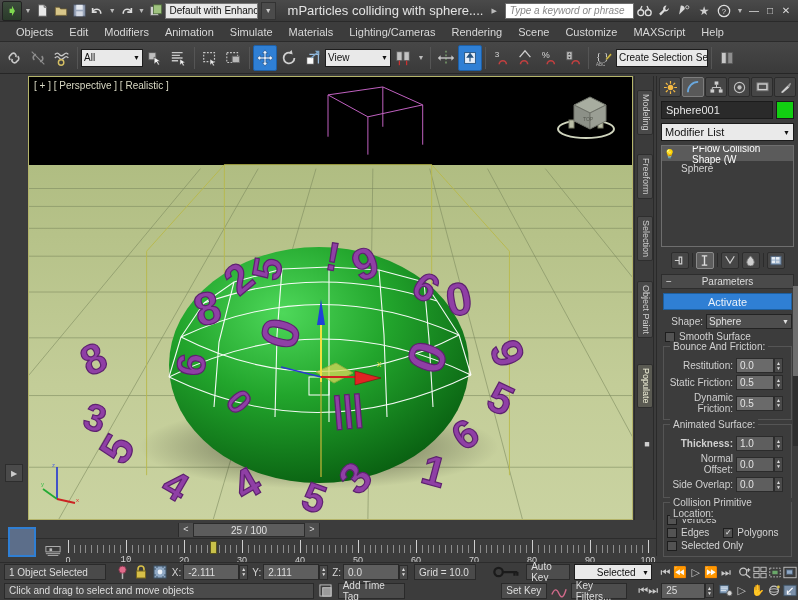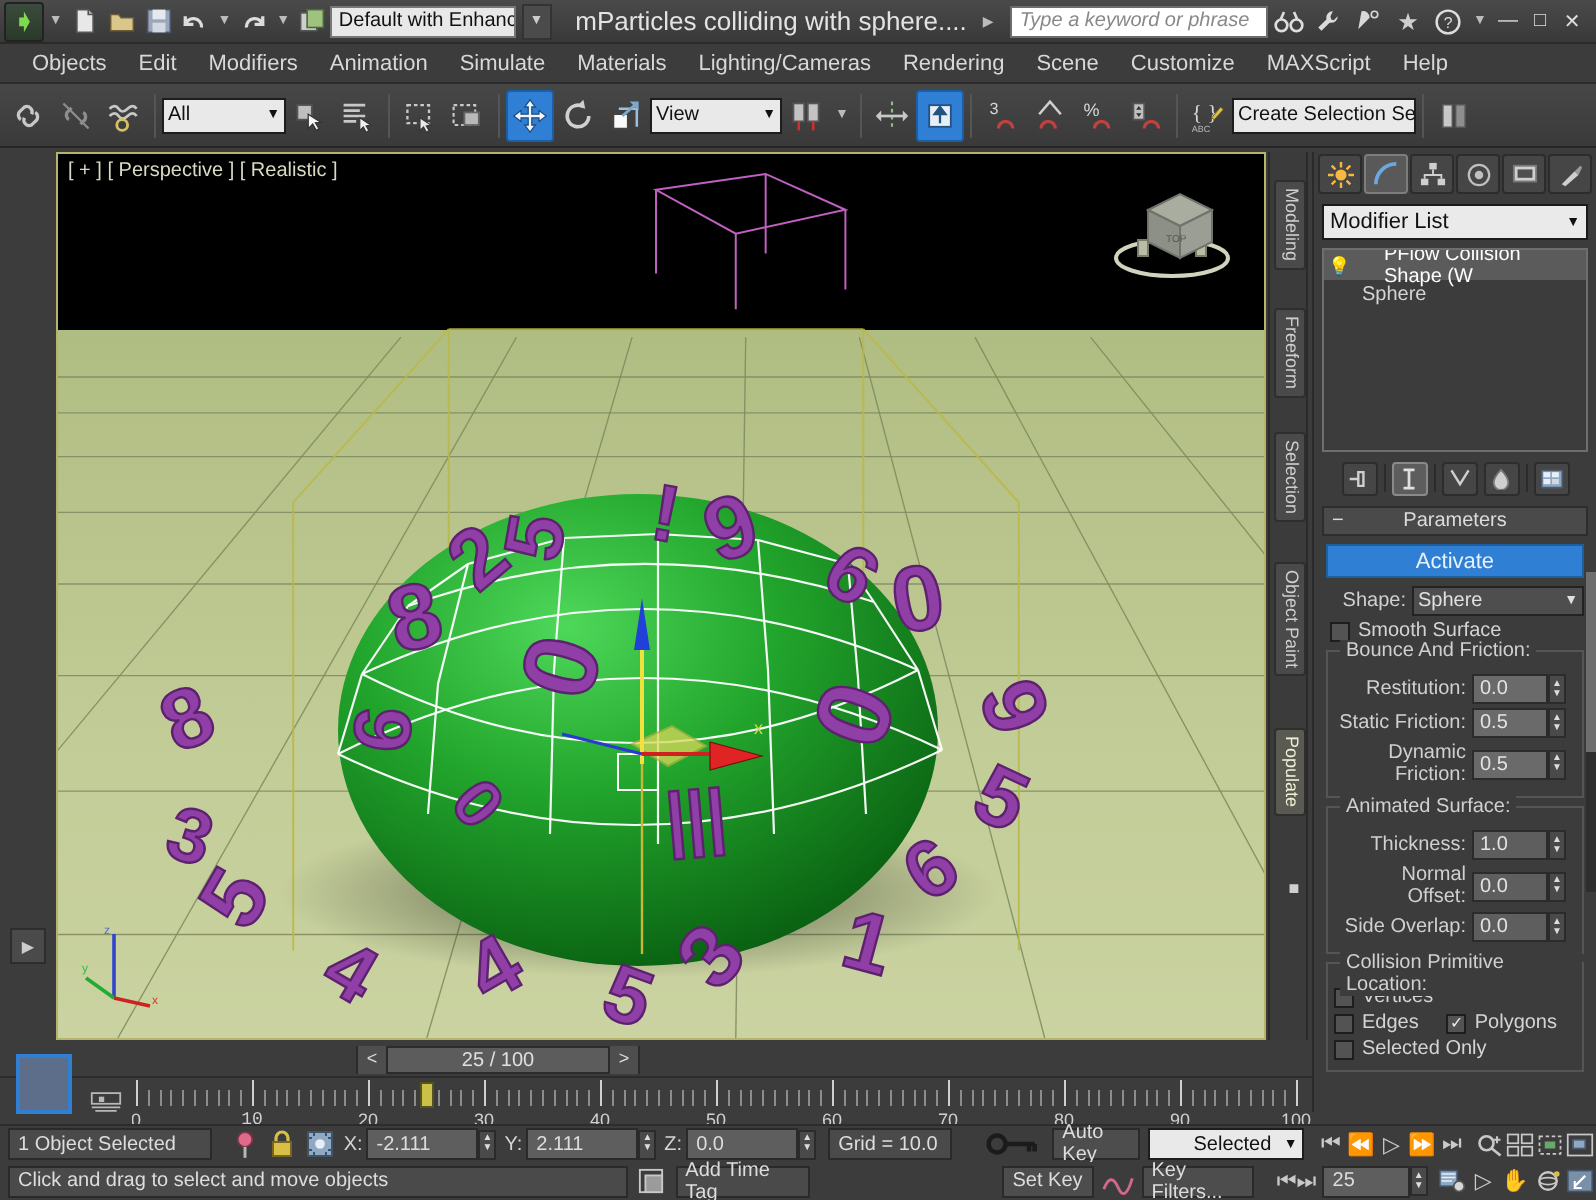--- a/index.html
+++ b/index.html
@@ -746,20 +746,24 @@
           </svg>
       </div>
       <div class="cp-tab">
         <svg width="13" height="13" viewBox="0 0 14 14">
             <path d="M2 12 L9 5 L11 7 L4 13 z" fill="#cfcfcf"></path>
             <path d="M9 5 L12 2 L13 3 L11 7 z" fill="#9b9b9b"></path>
           </svg>
       </div>
     </div>
 
+    <div class="namerow">
+      <div class="namefield">Sphere001</div>
+      <div class="colorchip" style="background: rgb(18, 207, 18);"></div>
+    </div>
 
     <div class="modlist">
       <span>Modifier List</span>
       <span class="ar">▼</span>
     </div>
 
     <div class="stack">
       <div class="stackrow sel">
         <span class="bulb">💡</span>
         <span style="margin-left:16px;">PFlow Collision Shape (W</span>
@@ -839,21 +843,21 @@
         <div class="prow">
           <span class="plabel" style="width:64px;">Dynamic Friction:</span>
           <div class="pfield lt" style="width:38px; margin-left:3px;">0.5</div>
           <div class="spin">▲<br>▼</div>
         </div>
       </div>
 
       <div class="grpbox">
         <span class="grplabel">Animated Surface:</span>
         <div class="prow">
-          <span class="plabel" style="width:64px;">Thickness:</span>
+          <span class="plabel" style="width:64px;font-weight:bold;">Thickness:</span>
           <div class="pfield" style="width:38px; margin-left:3px;">1.0</div>
           <div class="spin">▲<br>▼</div>
         </div>
         <div class="prow">
           <span class="plabel" style="width:64px;">Normal Offset:</span>
           <div class="pfield" style="width:38px; margin-left:3px;">0.0</div>
           <div class="spin">▲<br>▼</div>
         </div>
         <div class="prow">
           <span class="plabel" style="width:64px;">Side Overlap:</span>

